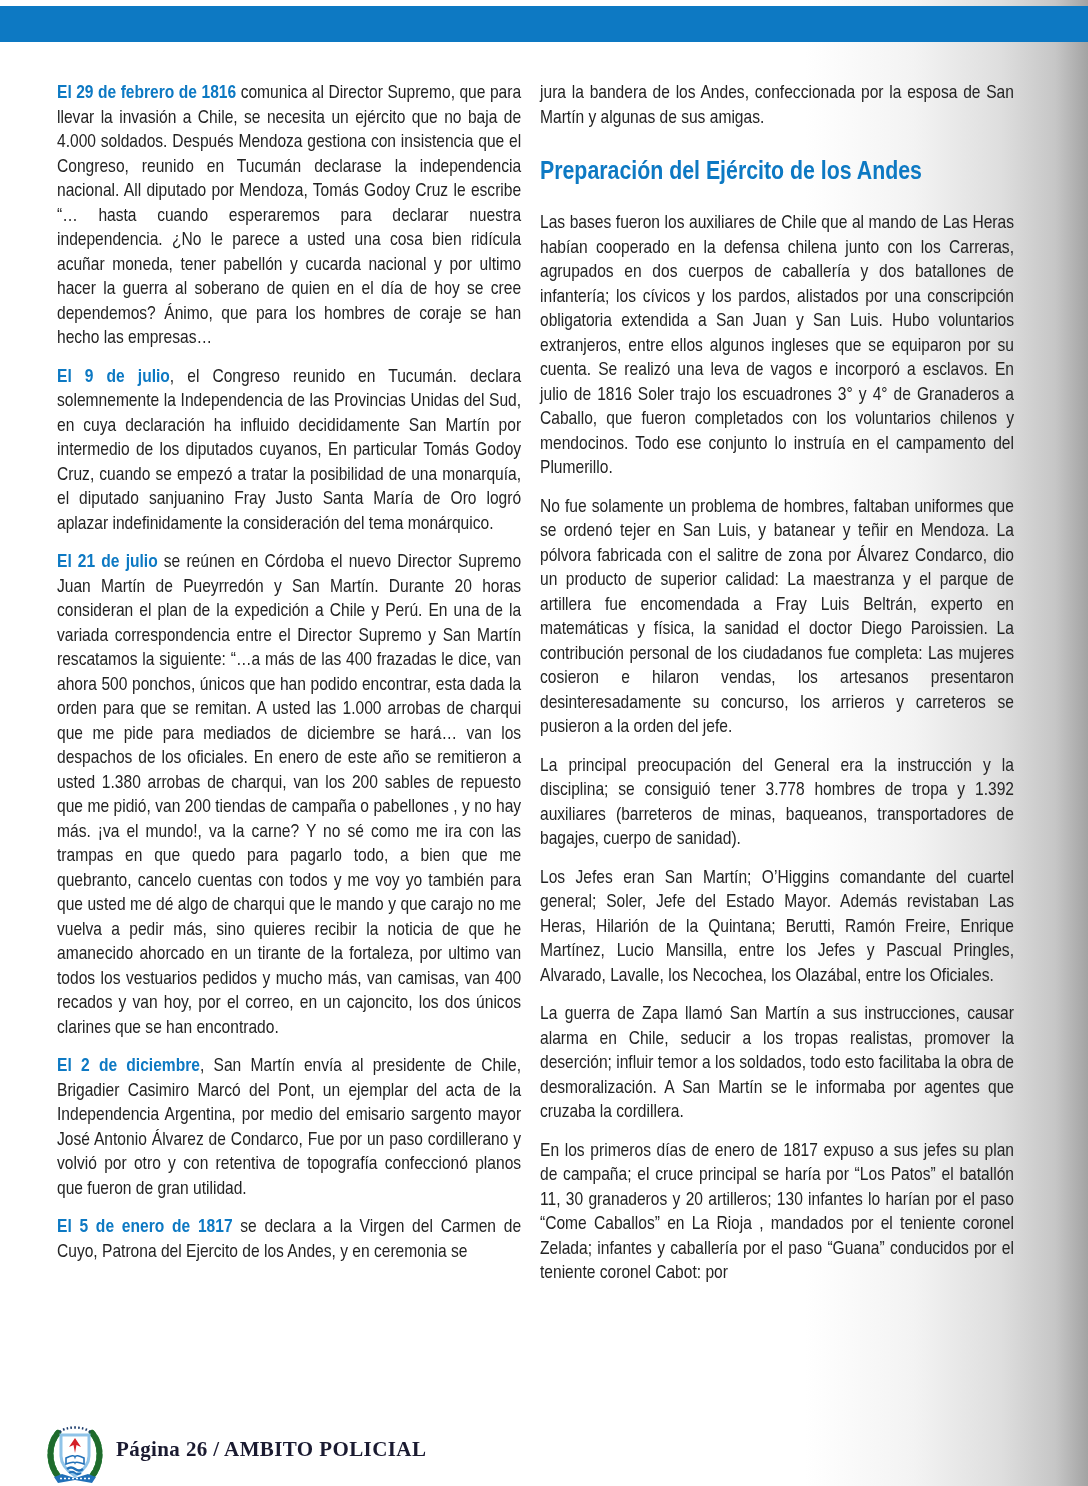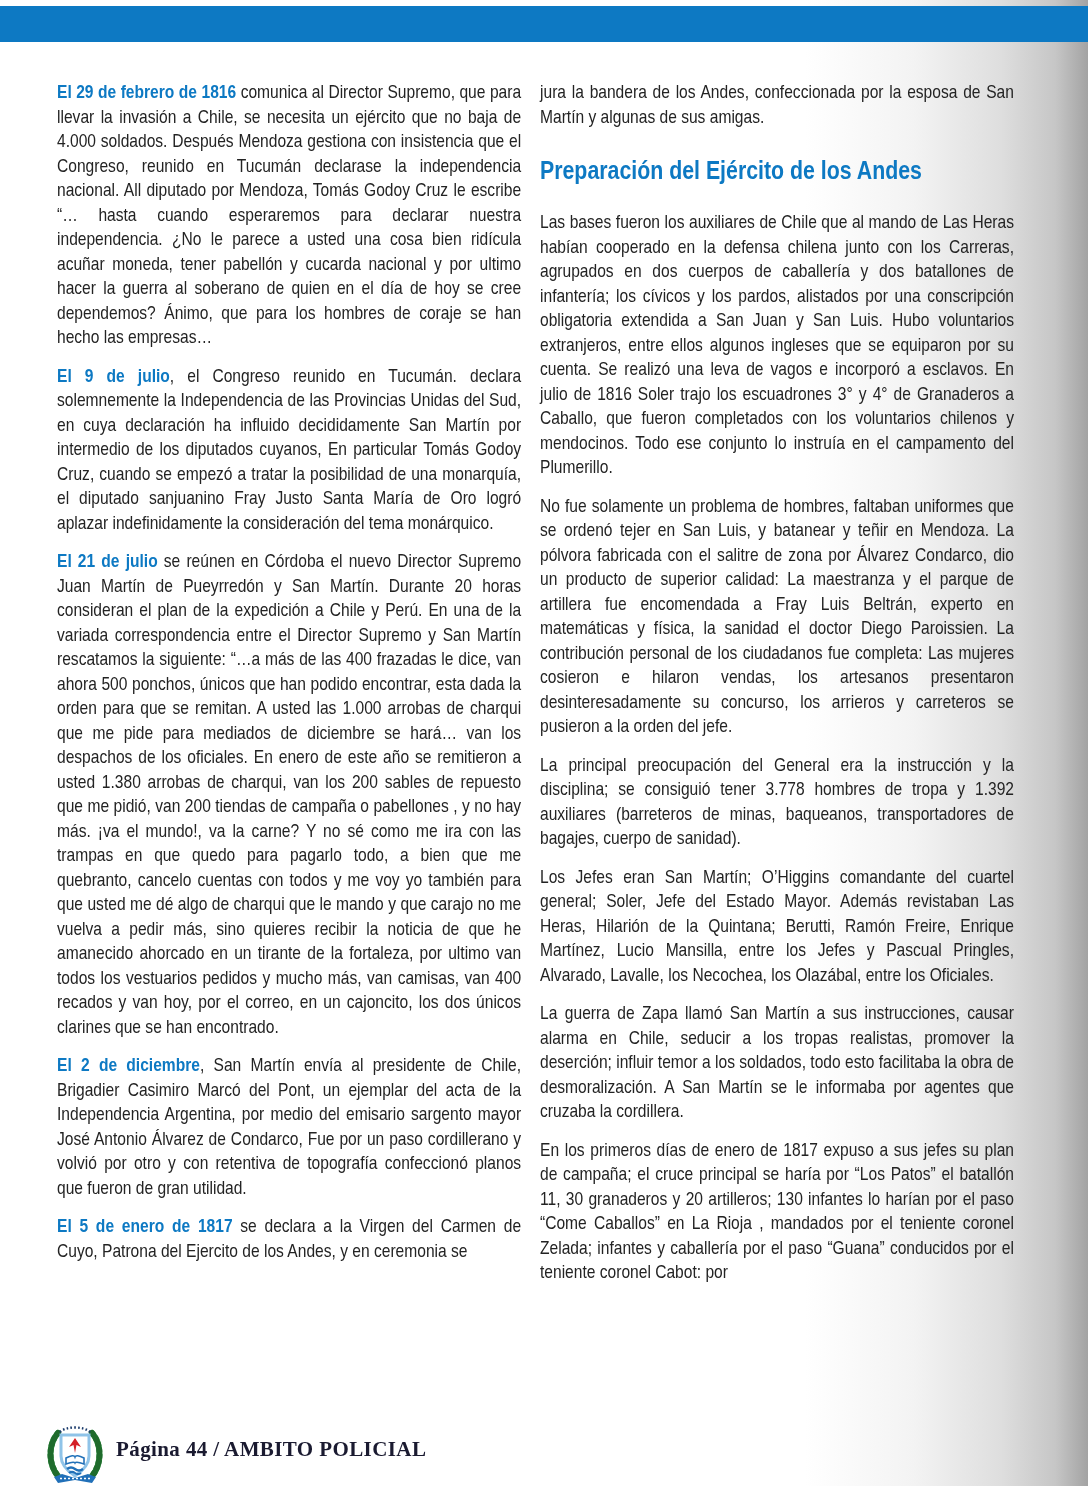--- a/index.html
+++ b/index.html
@@ -90,16 +90,16 @@
       <path d="M31,18 l-6,9 l4.5,-2 l1.5,8 l1.5,-8 l4.5,2 Z" fill="#d42027"></path>
 
       <path d="M22,38 q8,-4 9,-1 q1,-3 9,1 l0,6 q-8,-3 -9,-1 q-1,-2 -9,1 Z" fill="#ffffff" stroke="#2170b8" stroke-width="1.6"></path>
 
       <path d="M23,49 q4,-3 8,0 q4,3 8,0" fill="none" stroke="#2170b8" stroke-width="2.4"></path>
       <path d="M25,53 q3,-2.4 6,0 q3,2.4 6,0" fill="none" stroke="#2170b8" stroke-width="2.2"></path>
 
       <path d="M10,57 l8,-3 l13,4 l13,-4 l8,3 l-4,6 l-17,-3 l-17,3 Z" fill="#2170b8"></path>
       <path d="M16,58.5 h30" stroke="#ffffff" stroke-width="1.6" stroke-dasharray="2,2"></path>
     </svg>
-    <span class="footer-label">Página 44  / AMBITO POLICIAL</span>
+    <span class="footer-label">Página 26  / AMBITO POLICIAL</span>
   </div>
 
 </div>
 
 </body></html>

